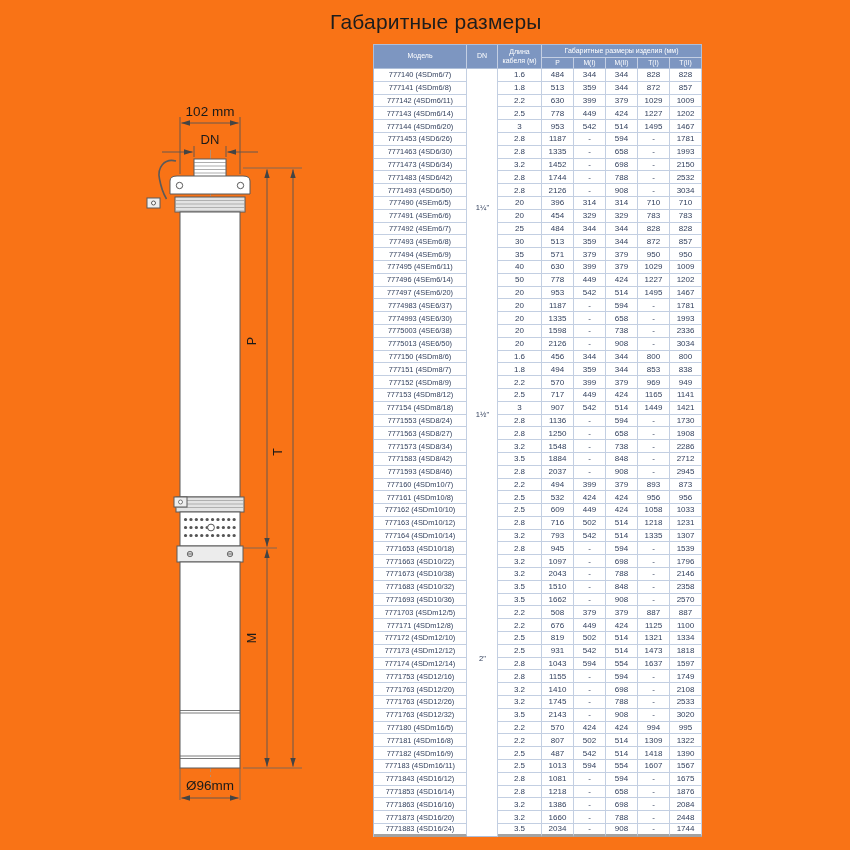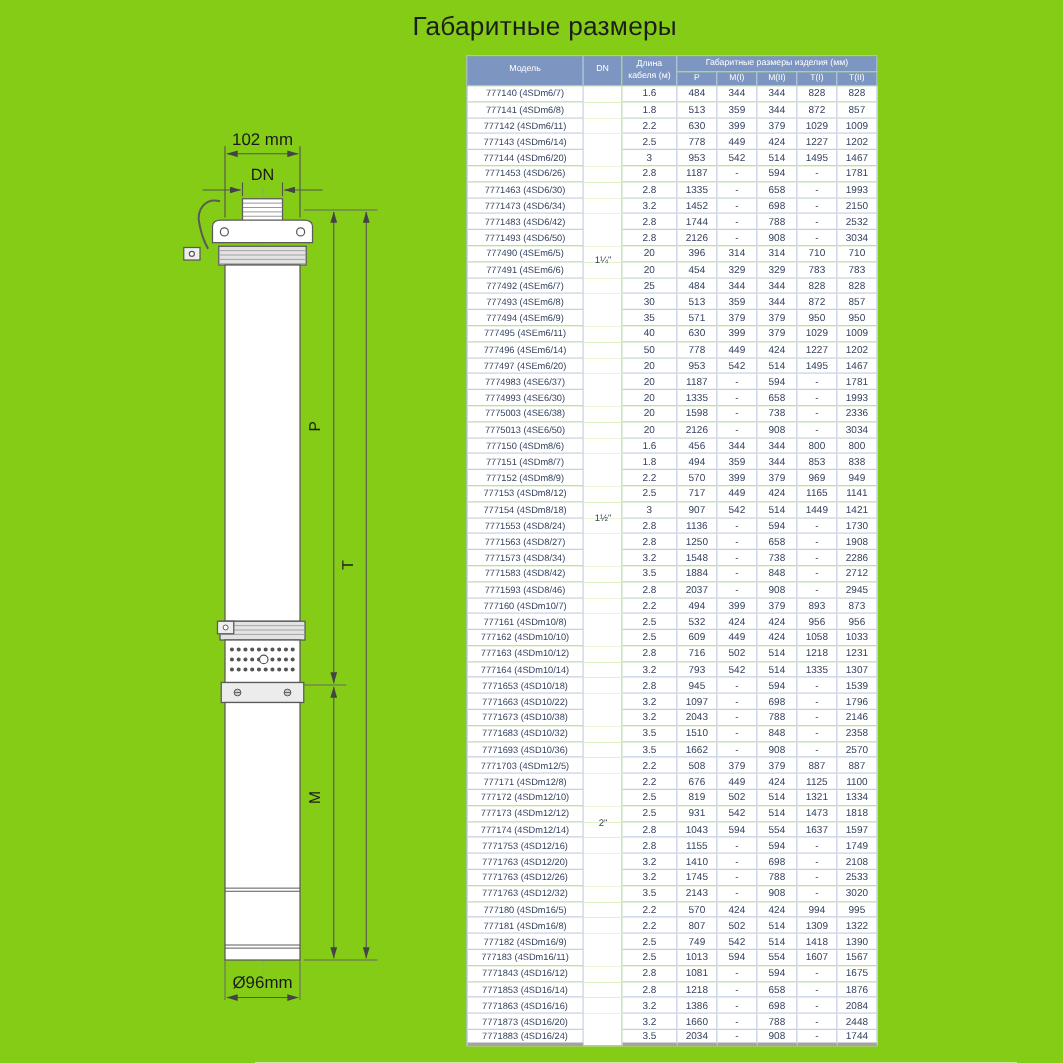--- a/index.html
+++ b/index.html
@@ -1,16 +1,16 @@
 <!DOCTYPE html>
 <html><head>
 <meta charset="utf-8">
 <style>
   html,body{margin:0;padding:0;background:#fff;}
-  .canvas{position:relative;width:850px;height:850px;background:#84cc16;overflow:hidden;
+  .canvas{position:relative;width:850px;height:850px;background:#f97316;overflow:hidden;
           font-family:"Liberation Sans",sans-serif;color:#333;}
   .page-title{position:absolute;left:330px;top:10px;font-size:21px;font-weight:500;
               color:#1d1d1d;letter-spacing:.2px;}
   
   .diagram{position:absolute;left:130px;top:95px;width:210px;height:715px;}
   
   .dim-table-wrap{position:absolute;left:373px;top:44px;width:328px;}
   table.dim{border-collapse:separate;border-spacing:0;table-layout:fixed;width:328px;
             border-top:1px solid #aebfd9;border-left:1px solid #aebfd9;}
   table.dim th,table.dim td{box-sizing:border-box;padding:0 1px;text-align:center;
@@ -709,21 +709,21 @@
             <td class="col-p">807</td>
             <td class="col-m1">502</td>
             <td class="col-m2">514</td>
             <td class="col-t1">1309</td>
             <td class="col-t2">1322</td>
           </tr>
           <tr>
             <td class="col-model">777182 (4SDm16/9)</td>
             <td class="col-dn"></td>
             <td class="col-cable">2.5</td>
-            <td class="col-p">749</td>
+            <td class="col-p">487</td>
             <td class="col-m1">542</td>
             <td class="col-m2">514</td>
             <td class="col-t1">1418</td>
             <td class="col-t2">1390</td>
           </tr>
           <tr>
             <td class="col-model">777183 (4SDm16/11)</td>
             <td class="col-dn"></td>
             <td class="col-cable">2.5</td>
             <td class="col-p">1013</td>

